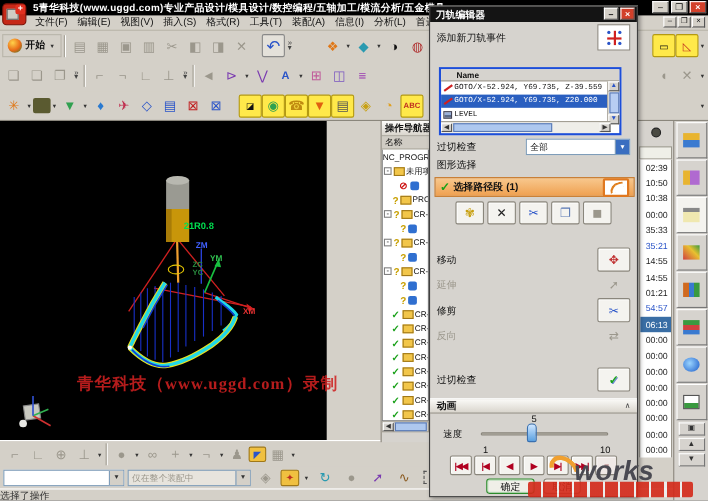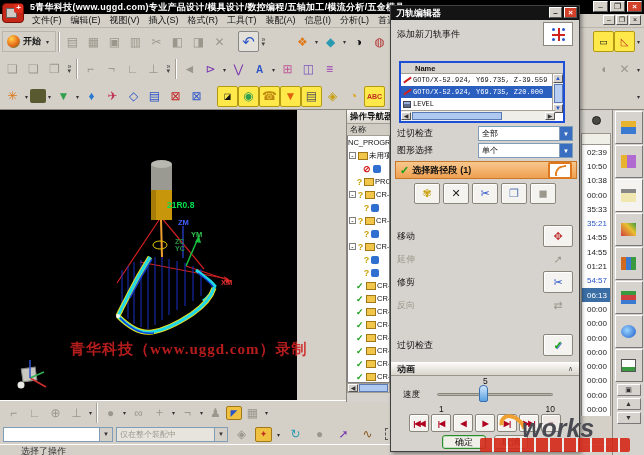--- a/index.html
+++ b/index.html
@@ -81,21 +81,21 @@
 .rg7{background:radial-gradient(circle at 40% 40%,#9ad4ff,#1a5ac8);border-radius:50%}
 .rg8{background:linear-gradient(#fff 60%,#3a9a40 60%);border:1px solid #555}
 .rsmall{width:24px;height:12px;margin:2px auto;background:#d6d3ce;border:1px solid #fff;border-right-color:#777;border-bottom-color:#777;font-size:7px;line-height:10px;text-align:center;color:#333}
 
 
 .btb1{left:0;top:400px;width:582px;height:24px;background:#d4d0c8;display:flex;align-items:center;padding:1px 3px;z-index:1;border-top:1px solid #fff}
 .btb2{left:0;top:424px;width:478px;height:20px;background:#d4d0c8;display:flex;align-items:center;padding:1px 3px;gap:3px;z-index:1}
 .combo{height:15px;background:#fff;border:1px solid #7f9db9;display:flex;align-items:center;font-size:8px;flex:none}
 .combo .cfield{flex:1;padding-left:3px;white-space:nowrap;overflow:hidden}
 .combo .cbtn{width:13px;height:100%;background:#d4d0c8;border-left:1px solid #7f9db9;font-size:6px;display:flex;align-items:center;justify-content:center;color:#333}
-.statusbar{left:0;top:444px;width:644px;height:11px;background:#d4d0c8;border-top:1px solid #fff;font-size:9px;color:#333;padding-left:21px;z-index:1;overflow:hidden;line-height:12px}
+.statusbar{left:0;top:444px;width:644px;height:11px;background:#d4d0c8;border-top:1px solid #fff;font-size:9px;color:#333;padding-left:0;z-index:1;overflow:hidden;line-height:12px}
 
 
 .dialog{left:390px;top:5px;width:190px;height:447px;background:#d6d3ce;border:1px solid #404040;z-index:40;box-shadow:2px 2px 4px rgba(0,0,0,.4)}
 .dtitle{height:14px;background:#141414;color:#fff;font-weight:bold;font-size:9px;display:flex;align-items:center;padding-left:5px}
 .dtbtns{position:absolute;right:2px;top:1px;display:flex;gap:2px}
 .dsec{height:14px;background:linear-gradient(#fbfaf7,#d9d5cd);border-top:1px solid #fff;border-bottom:1px solid #9a968c;
   display:flex;align-items:center;font-weight:bold;font-size:9px;padding:0 6px;justify-content:space-between}
 .chev{font-size:7px;color:#444;font-weight:normal}
 .drow{display:flex;align-items:center;padding:0 6px;justify-content:space-between}
 .dlabel{font-size:9px;white-space:nowrap}
@@ -603,24 +603,20 @@
 
     <div class="drow" style="position:absolute;left:0;top:120px;width:100%;height:15px">
       <span class="dlabel">过切检查</span>
       <div class="combo" style="width:95px">
         <span class="cfield">全部</span>
         <span class="cbtn" style="background:#3a6ec0;color:#fff">▼</span>
       </div>
     </div>
     <div class="drow" style="position:absolute;left:0;top:137px;width:100%;height:15px">
       <span class="dlabel">图形选择</span>
-      <div class="combo" style="width:95px">
-        <span class="cfield">单个</span>
-        <span class="cbtn" style="background:#3a6ec0;color:#fff">▼</span>
-      </div>
     </div>
 
     <div class="orange-row" style="position:absolute;left:4px;top:155px;width:182px">
       <span style="color:#18a018;font-size:11px">✓</span>
       <span>选择路径段</span>
       <span>(1)</span>
       <span style="flex:1"></span>
       <span class="curvebtn">
           <span class="curve"></span>
         </span>

